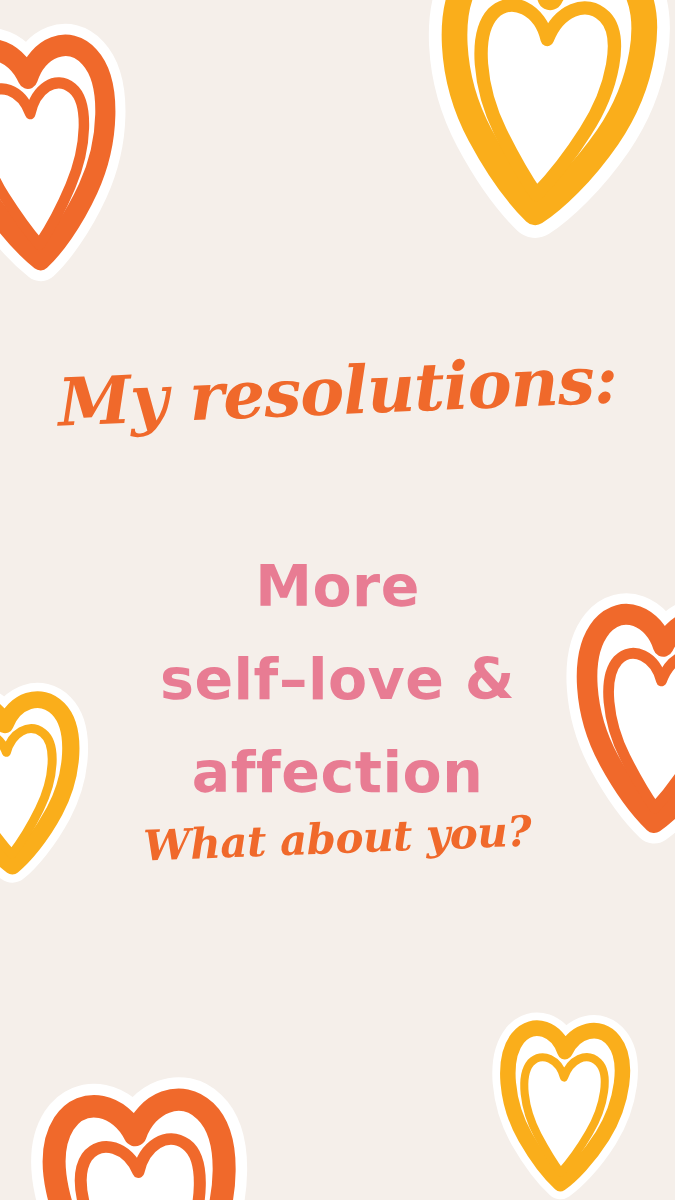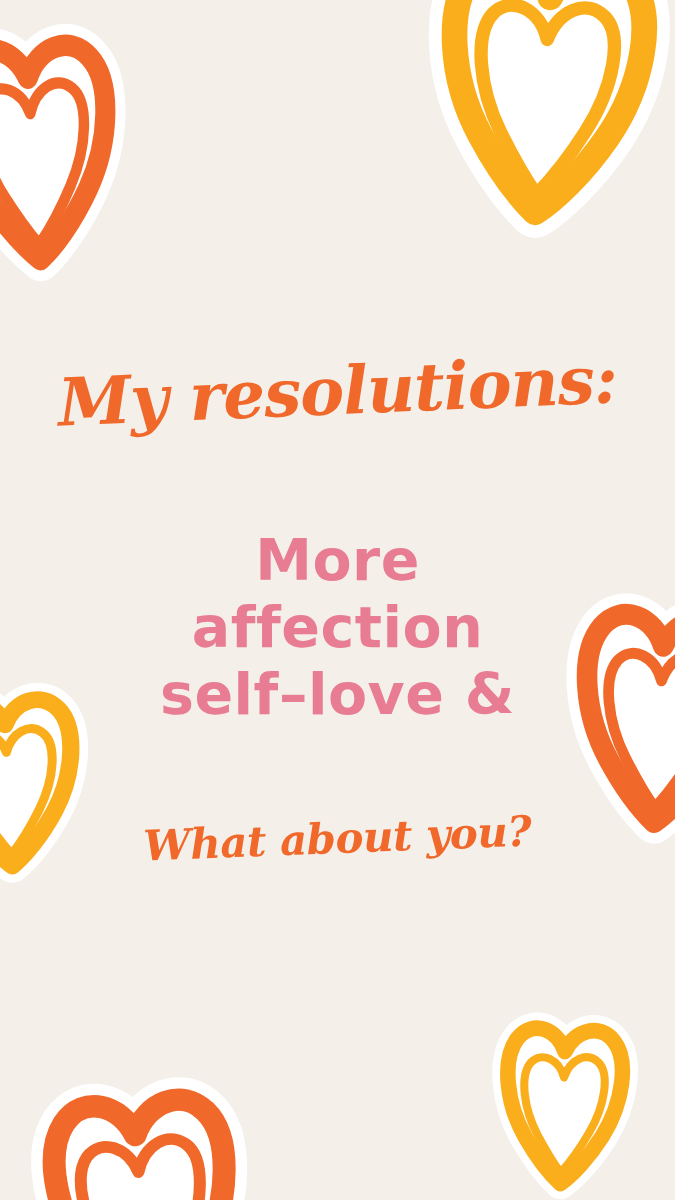--- a/index.html
+++ b/index.html
@@ -58,21 +58,21 @@
     top: 527px;
     width: 675px;
     text-align: center;
     color: #E87C93;
     font-family: "DejaVu Sans", sans-serif;
     font-weight: 700;
     font-size: 57px;
     line-height: 67px;
     letter-spacing: 0.5px;
   }
-  .body-text .line { display: block; }
+  .body-text .line { display: block; margin-top: 26px; }
 
   .footer {
     position: absolute;
     left: 0;
     top: 818px;
     width: 675px;
     text-align: center;
     color: #F0692B;
     font-family: "DejaVu Serif", serif;
     font-style: italic;
@@ -140,19 +140,19 @@
         </svg>
       </div>
     </div>
 
   <div class="text-layer">
 
     <div class="title">My resolutions:</div>
 
     <div class="body-text">
       <span class="line">More</span>
+      <span class="line">self–love &amp;</span>
       <span class="line">affection</span>
-      <span class="line">self–love &amp;</span>
     </div>
 
     <div class="footer">What about you?</div>
   </div>
 </div>
 
 </body></html>

